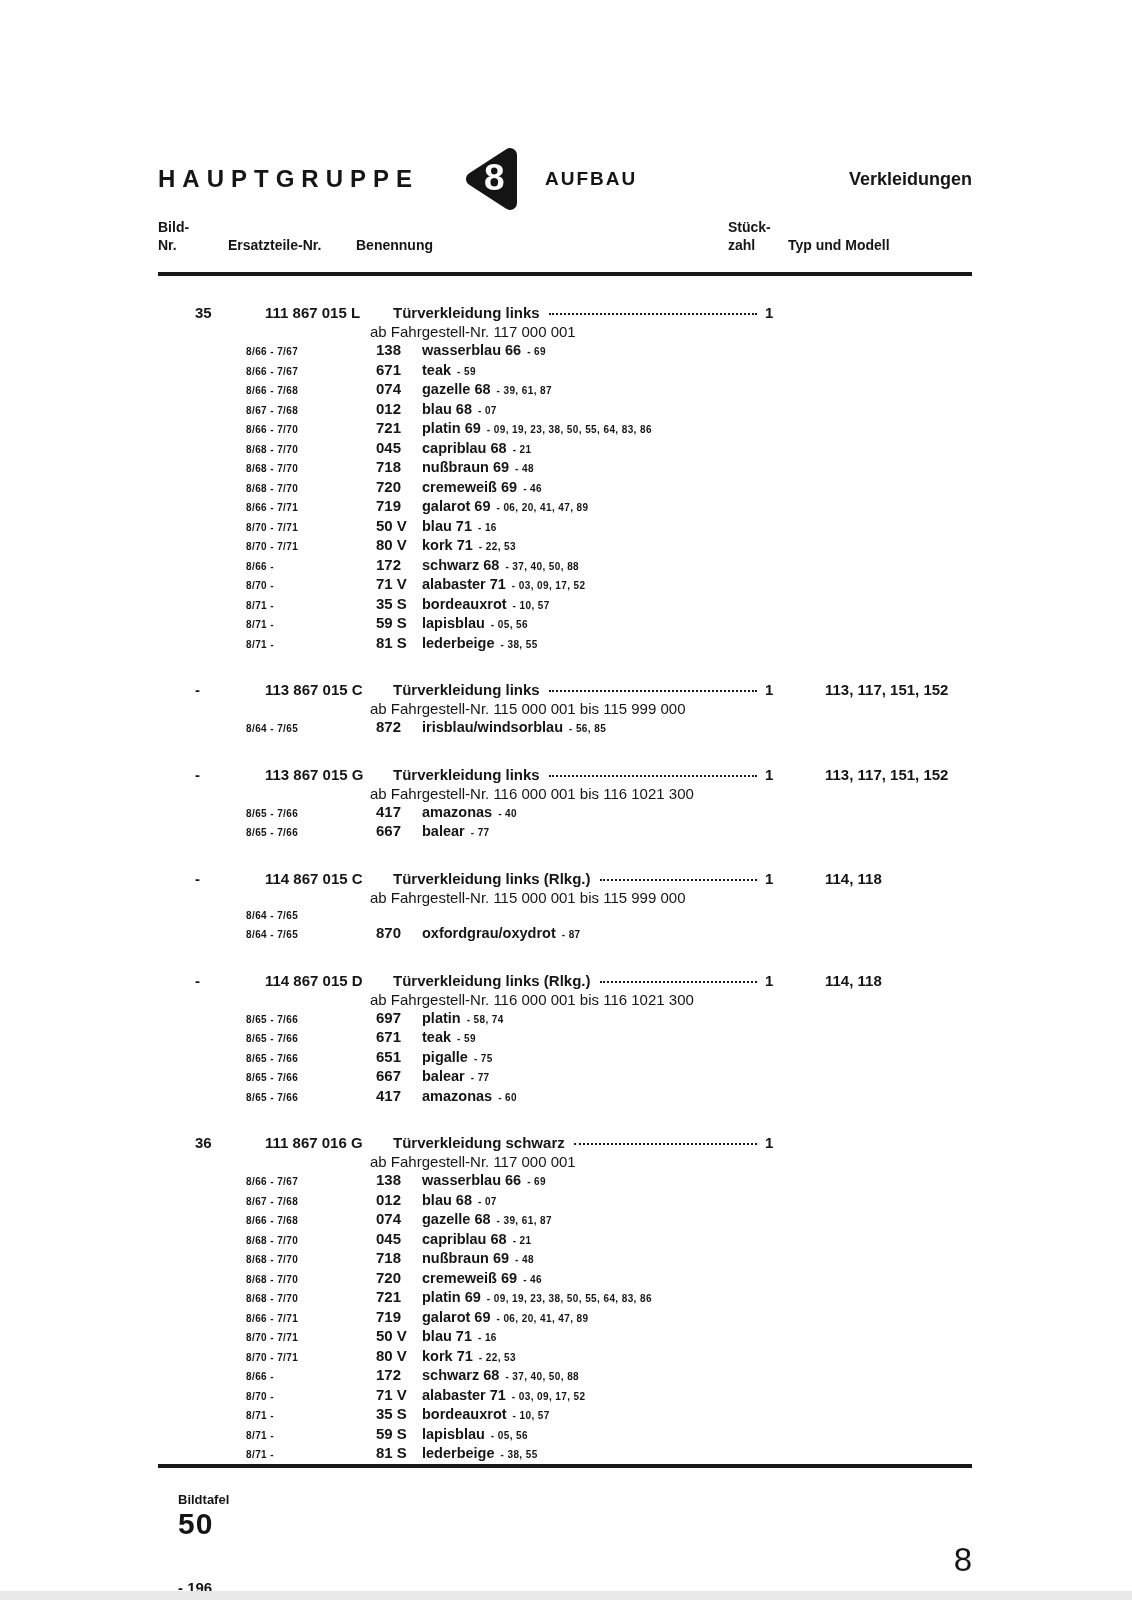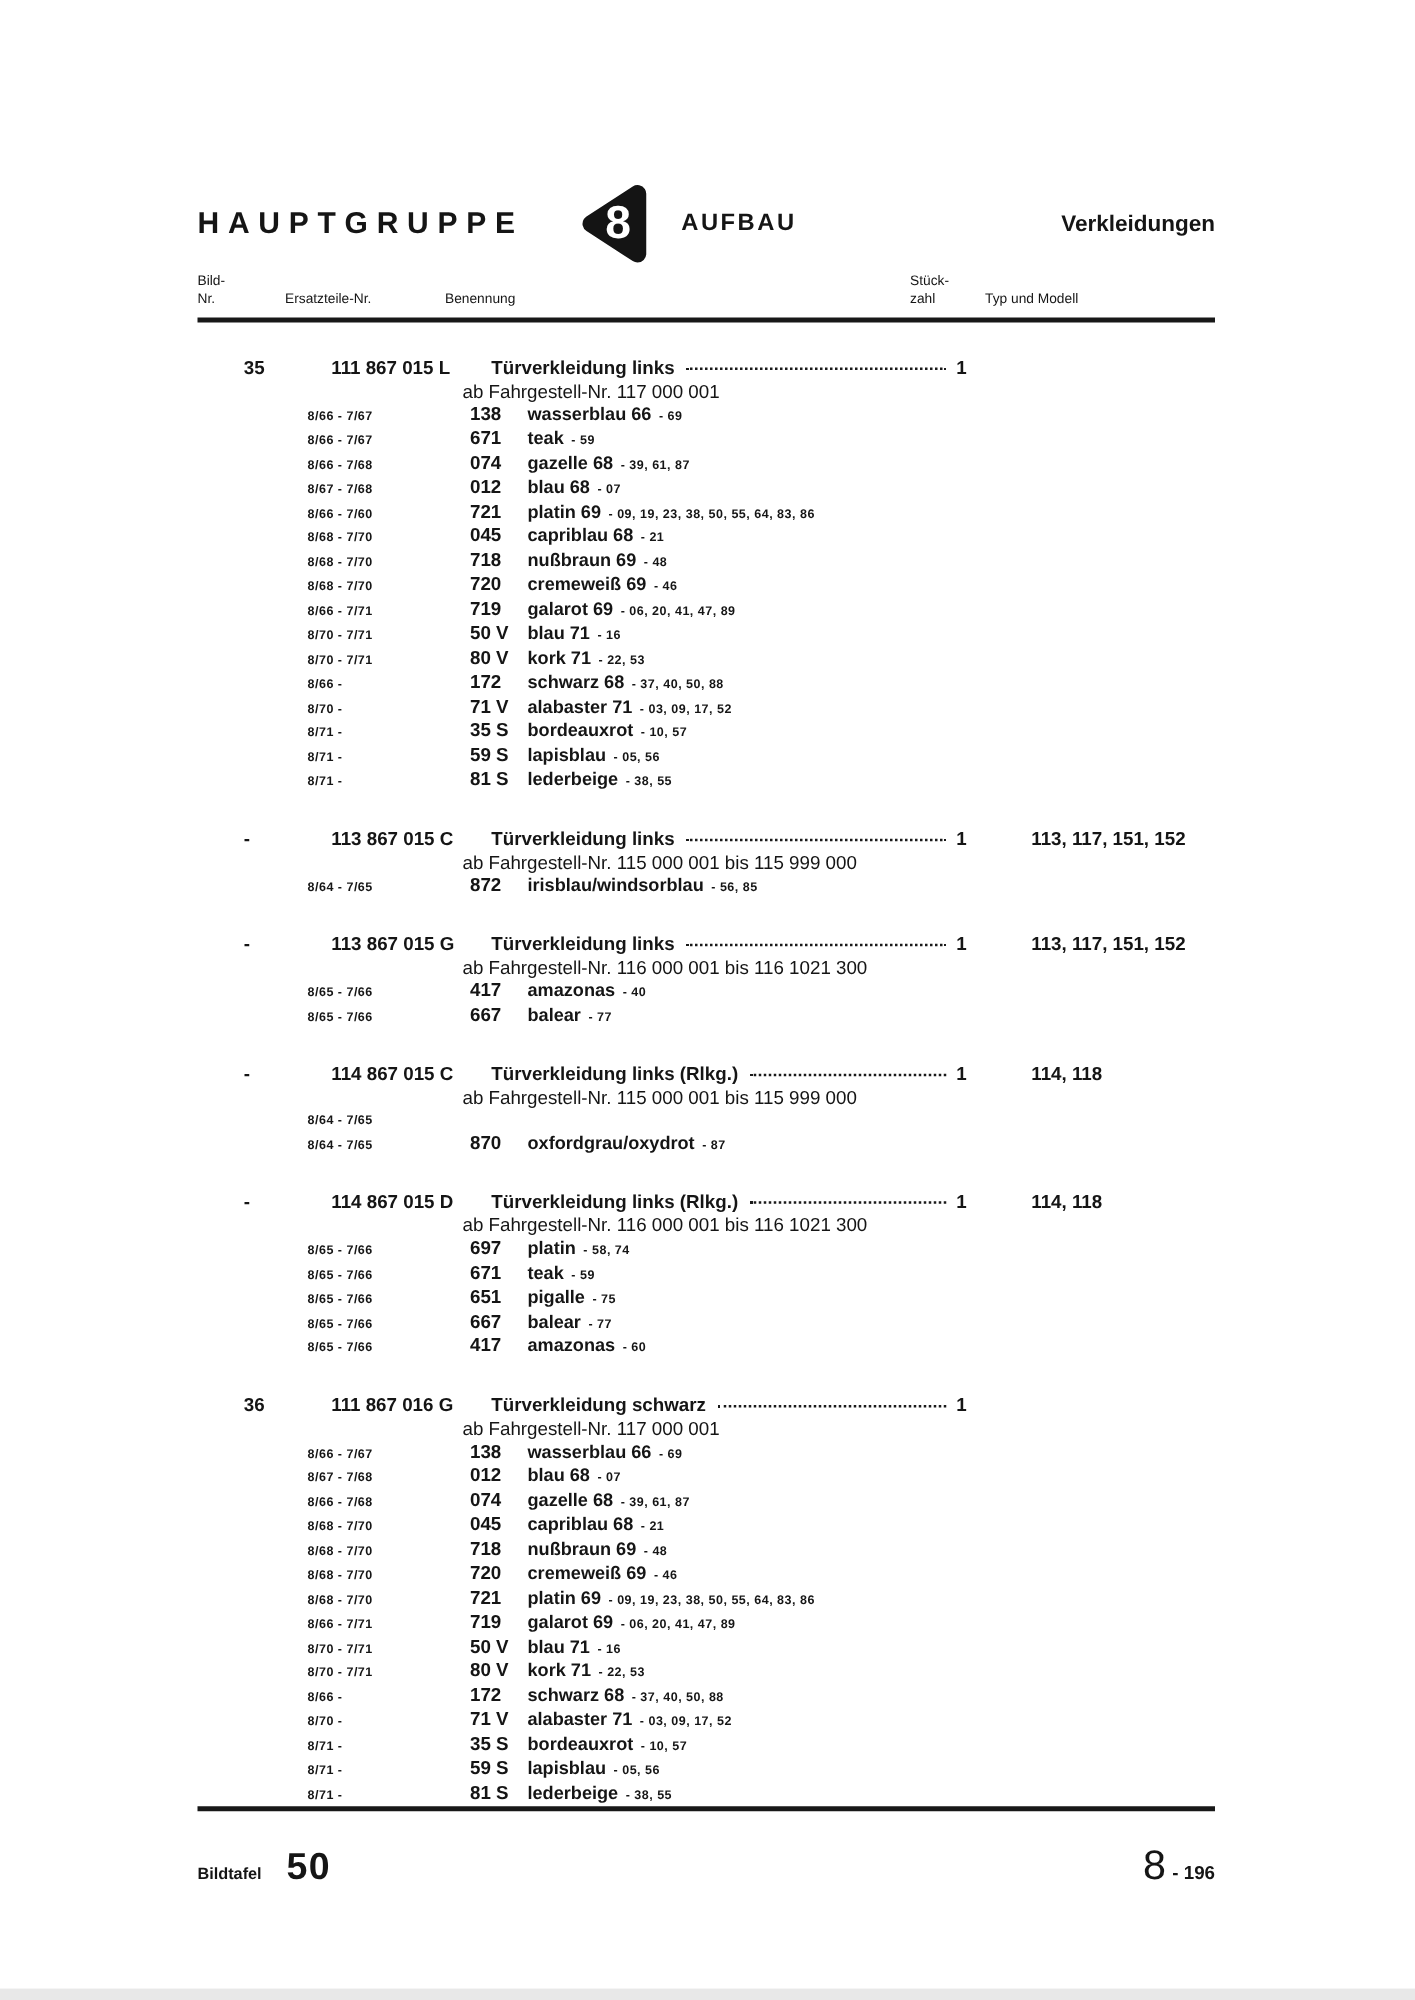--- a/index.html
+++ b/index.html
@@ -24,22 +24,22 @@
   .badge-num {
     position:absolute; left:56%; top:50%; transform:translate(-50%,-54%);
     color:#fff; font-weight:700; font-size:37px; line-height:1;
   }
   .aufbau { margin-left:26px; font-size:19px; font-weight:700; letter-spacing:2px; }
   .cat    { margin-left:auto; font-size:18px; font-weight:700; }
 
   
   .thead {
     display:grid; grid-template-columns:70px 128px 372px 60px 1fr;
-    align-items:end; margin-top:6px; padding-bottom:7px;
-    font-size:11px; font-weight:400; line-height:1.3;
+    align-items:end; margin-top:6px; padding-bottom:18px;
+    font-size:14px; font-weight:700; line-height:1.3;
   }
   .rule  { border-top:4px solid #181818; }
 
   
   .section { margin-top:27px; }
   .sec-main {
     display:grid; grid-template-columns:70px 128px 372px 60px 1fr;
     align-items:baseline; font-size:15px; font-weight:700; line-height:19px;margin-left:37px;
   }
   .name-cell { display:flex; align-items:baseline; padding-right:6px;justify-content:space-between; }
@@ -48,21 +48,21 @@
 
   .c-row { display:grid; grid-template-columns:70px 128px 1fr; align-items:baseline; line-height:17.5px; }
   .c-period { grid-column:2; font-size:10px; font-weight:700; padding-left:18px; letter-spacing:.4px; white-space:nowrap; }
   .c-desc { display:flex; align-items:baseline; padding-left:20px; }
   .c-code { flex:0 0 46px; font-size:15px; font-weight:700; white-space:nowrap; }
   .c-name { font-size:14.5px; font-weight:700; white-space:nowrap; }
   .c-refs { font-size:10px; font-weight:700; margin-left:6px; letter-spacing:.4px; white-space:nowrap; }
 
   
   .footer { margin-top:auto; margin-bottom:126px; }
-  .f-row { display:flex; align-items:baseline; margin-top:24px; }
+  .f-row { display:flex; align-items:baseline; margin-top:24px;flex-direction:column; }
   .f-label { font-size:13px; font-weight:700; }
   .f-plate { font-size:30px; font-weight:700; margin-left:20px; letter-spacing:1px; }
   .f-page  { margin-left:auto; font-size:33px; font-weight:400; }
   .f-page-suffix { font-size:15px; font-weight:700; margin-left:5px; }
 </style>
 </head>
 <body>
 
 <div class="page">
 
@@ -137,21 +137,21 @@
   <div class="c-row">
     <div class="c-period">8/67 - 7/68</div>
     <div class="c-desc">
       <span class="c-code">012</span>
       <span class="c-name">blau 68</span>
       <span class="c-refs">- 07</span>
     </div>
   </div>
 
   <div class="c-row">
-    <div class="c-period">8/66 - 7/60</div>
+    <div class="c-period">8/66 - 7/70</div>
     <div class="c-desc">
       <span class="c-code">721</span>
       <span class="c-name">platin 69</span>
       <span class="c-refs">- 09, 19, 23, 38, 50, 55, 64, 83, 86</span>
     </div>
   </div>
 
   <div class="c-row">
     <div class="c-period">8/68 - 7/70</div>
     <div class="c-desc">

